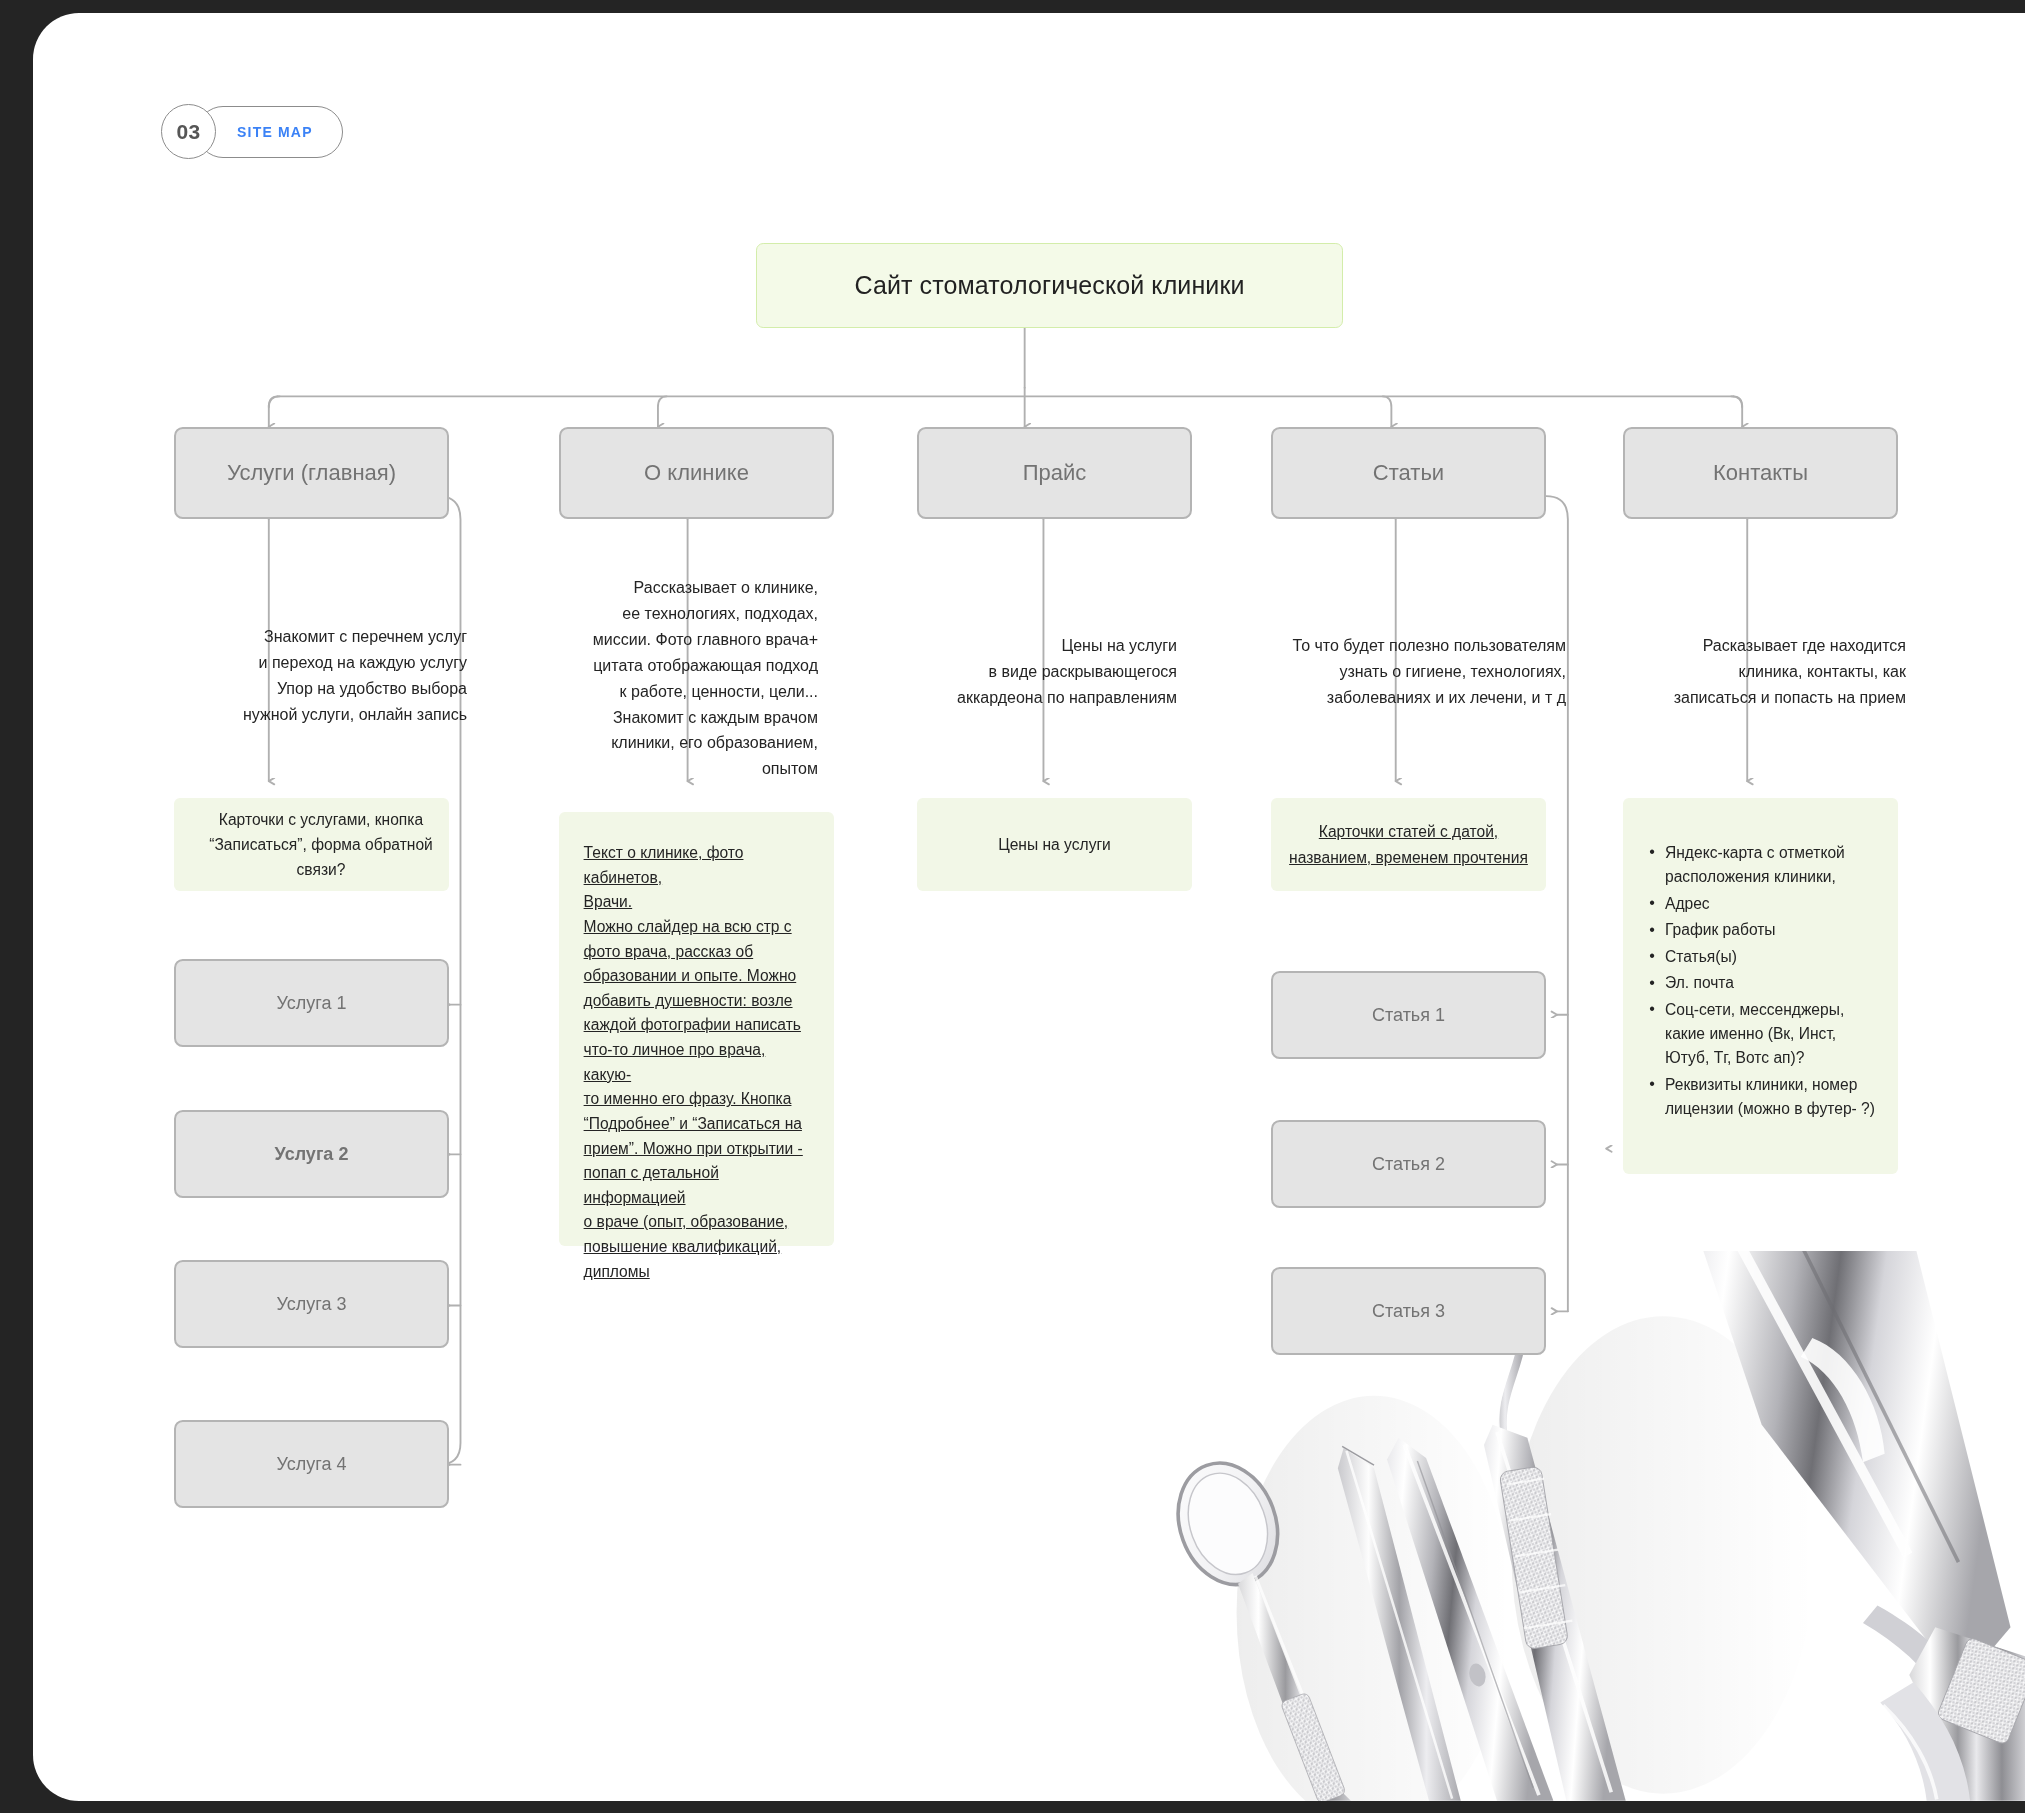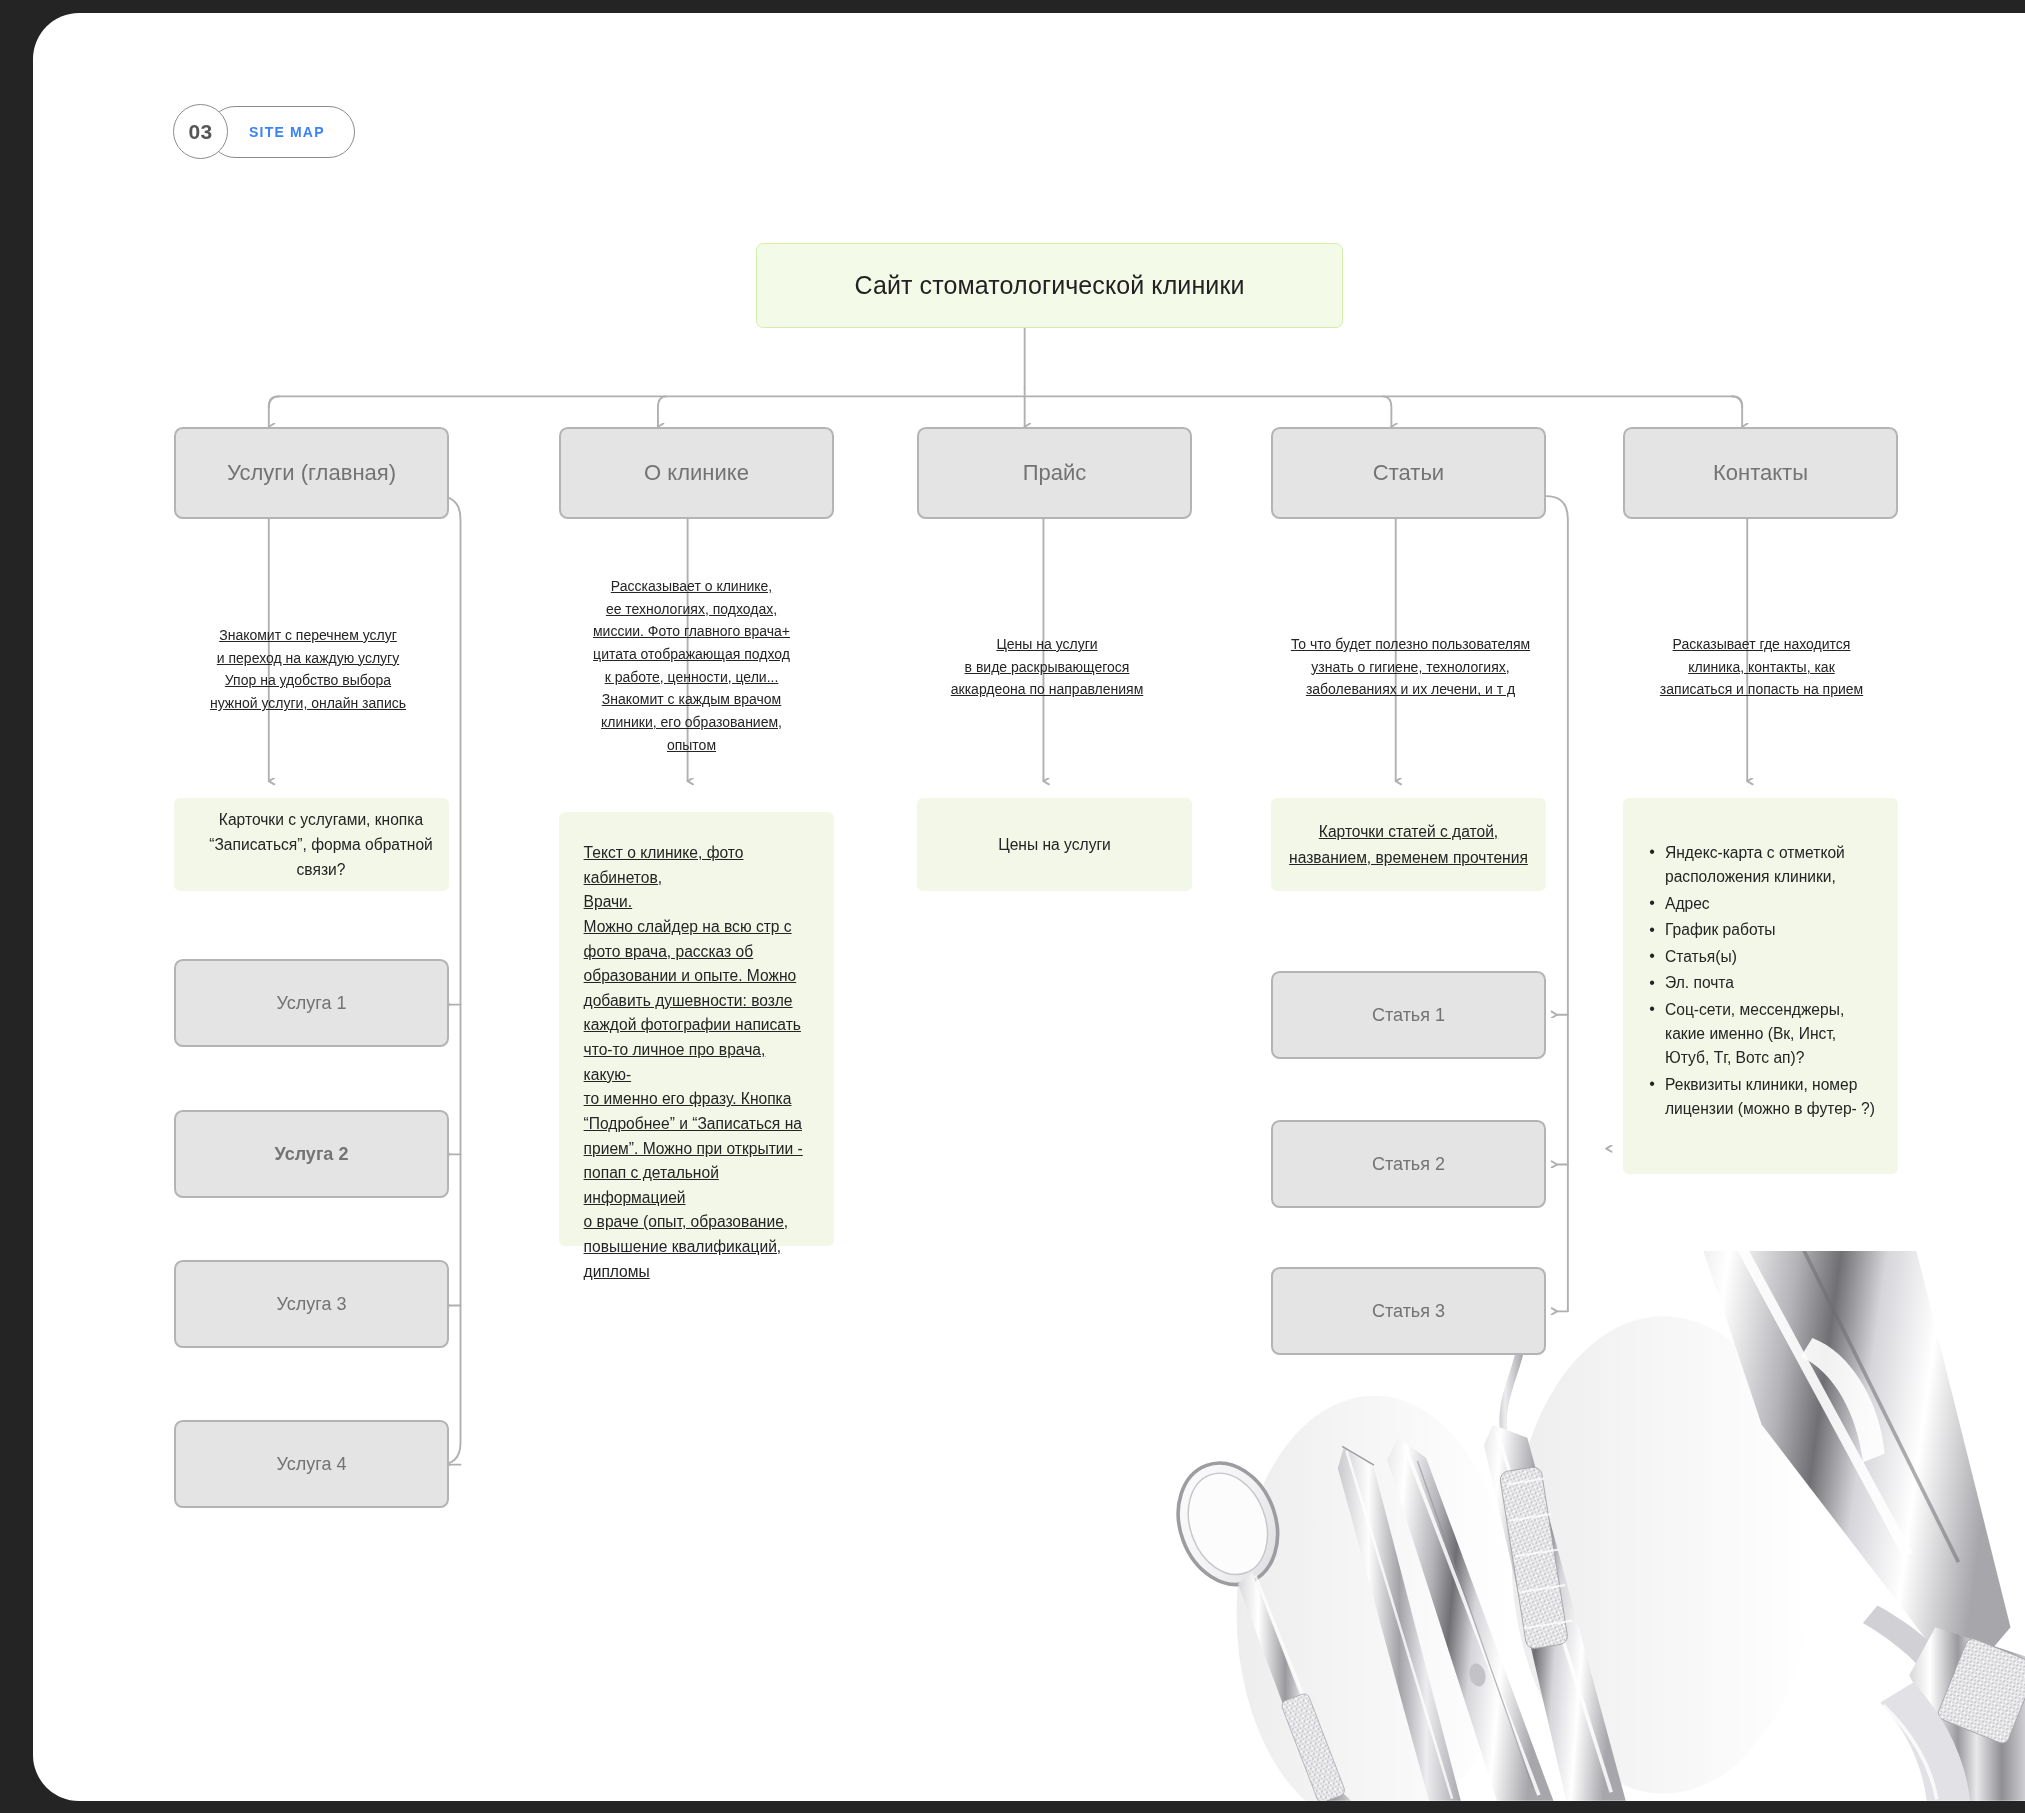--- a/index.html
+++ b/index.html
@@ -18,21 +18,21 @@
     position: absolute;
     left: 33px; top: 13px;
     width: 1992px; height: 1788px;
     background: #ffffff;
     border-radius: 46px 0 0 46px;
     overflow: hidden;
   }
 
   
   #header-badge {
-    position: absolute; left: 140px; top: 91px;
+    position: absolute; left: 128px; top: 91px;
     display: flex; align-items: center;
   }
   .badge-circle {
     width: 55px; height: 55px; border-radius: 50%;
     border: 1.4px solid #8c8c8c;
     display: flex; align-items: center; justify-content: center;
     font-size: 21px; font-weight: 700; color: #565656;
     letter-spacing: 0.4px;
     background: #fff;
     position: relative; z-index: 2;
@@ -70,26 +70,25 @@
     color: #222;
     font-size: 25px;
     letter-spacing: 0.1px;
   }
   .node-top { font-size: 22px; }
   .node-sub { font-size: 18px; }
 
   
   .desc {
     position: absolute;
-    text-align: center;
-    font-size: 14px;
+    text-align: right;
+    font-size: 16px;
     line-height: 1.62;
     color: #242424;
     white-space: pre-line;
-    text-decoration: underline;
   }
 
   
   .card-green {
     position: absolute;
     background: #f2f7e7;
     border-radius: 5.8px;
     color: #242424;
   }
   .card-green.centered {

